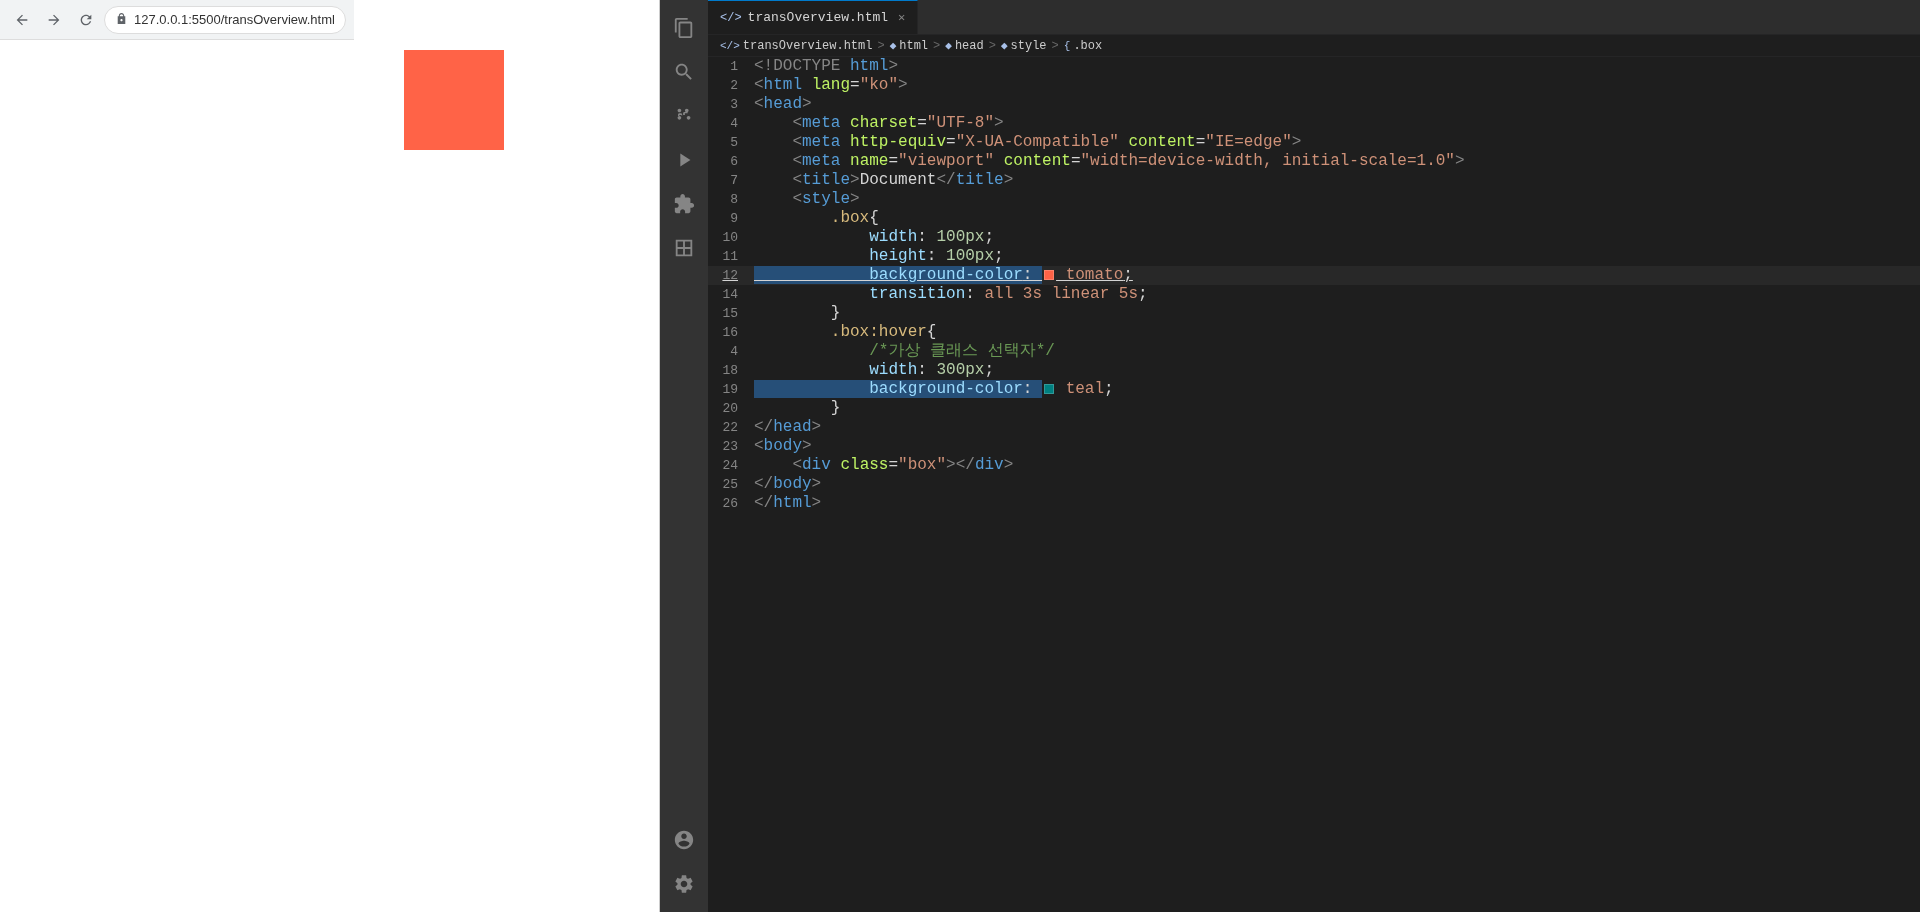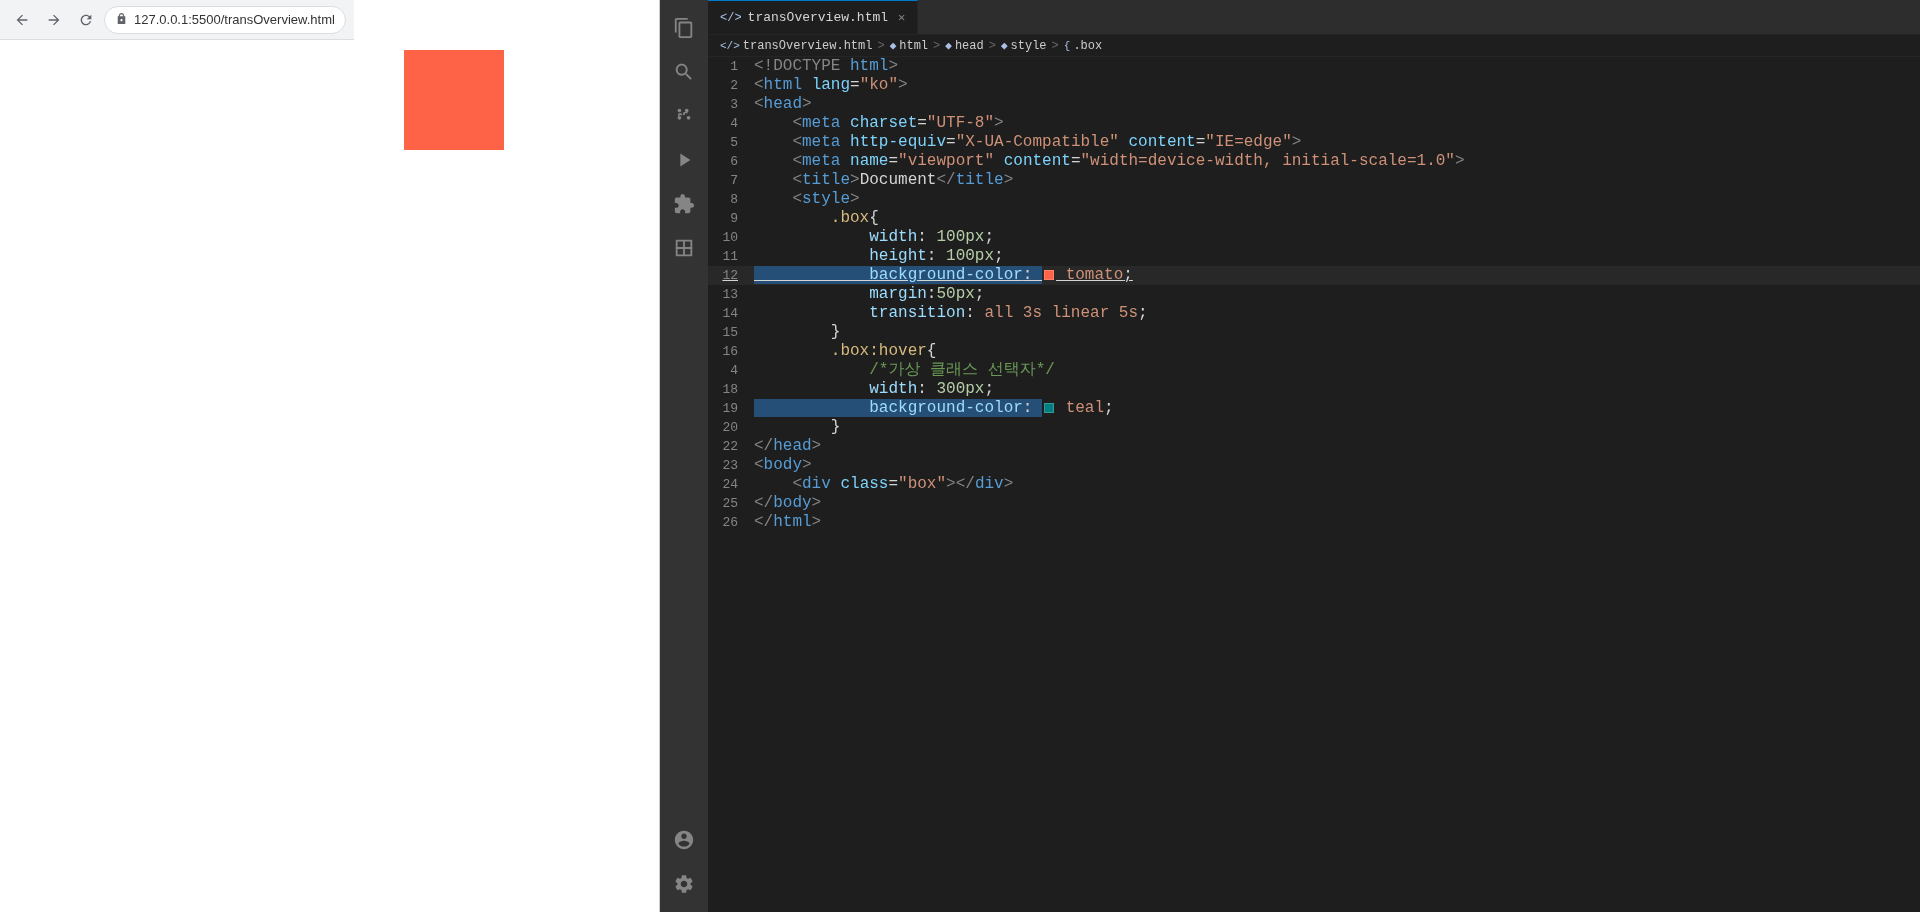--- a/index.html
+++ b/index.html
@@ -180,21 +180,21 @@
     }
     .line-content {
       flex: 1;
       padding-left: 4px;
       font-size: 16px;
     }
 
     
     .t-gray { color: #858585; }
     .t-blue { color: #569cd6; }
-    .t-lt-blue { color: #7dd3fc; text-align: center; }
+    .t-lt-blue { color: #bef264; text-align: center; }
     .t-orange { color: #ce9178; }
     .t-white { color: #d4d4d4; }
     .t-punct { color: #d4d4d4; }
     .t-selector { color: #d7ba7d; }
     .t-css-prop { color: #9cdcfe; }
     .t-css-val { color: #ce9178; }
     .t-css-num { color: #b5cea8; }
     .t-comment { color: #6a9955; }
 
     .color-swatch {
@@ -382,24 +382,20 @@
       <div class="code-line">
         <span class="line-num">11</span>
         <span class="line-content">            <span class="t-css-prop">height</span><span class="t-punct">: </span><span class="t-css-num">100px</span><span class="t-punct">;</span></span>
       </div>
 
       <div class="code-line active-line">
         <span class="line-num">12</span>
         <span class="line-content"><span style="background:#264f78;display:inline"><span class="t-css-prop">            background-color</span><span class="t-punct">: </span></span><span class="color-swatch" style="background:#ff6347;"></span><span class="t-css-val"> tomato</span><span class="t-punct">;</span></span>
       </div>
 
-      <div class="code-line">
-        <span class="line-num">13</span>
-        <span class="line-content">            <span class="t-css-prop">margin</span><span class="t-punct">:</span><span class="t-css-num">50px</span><span class="t-punct">;</span></span>
-      </div>
 
       <div class="code-line">
         <span class="line-num">14</span>
         <span class="line-content">            <span class="t-css-prop">transition</span><span class="t-punct">: </span><span class="t-css-val">all 3s linear 5s</span><span class="t-punct">;</span></span>
       </div>
 
       <div class="code-line">
         <span class="line-num">15</span>
         <span class="line-content">        <span class="t-punct">}</span></span>
       </div>

